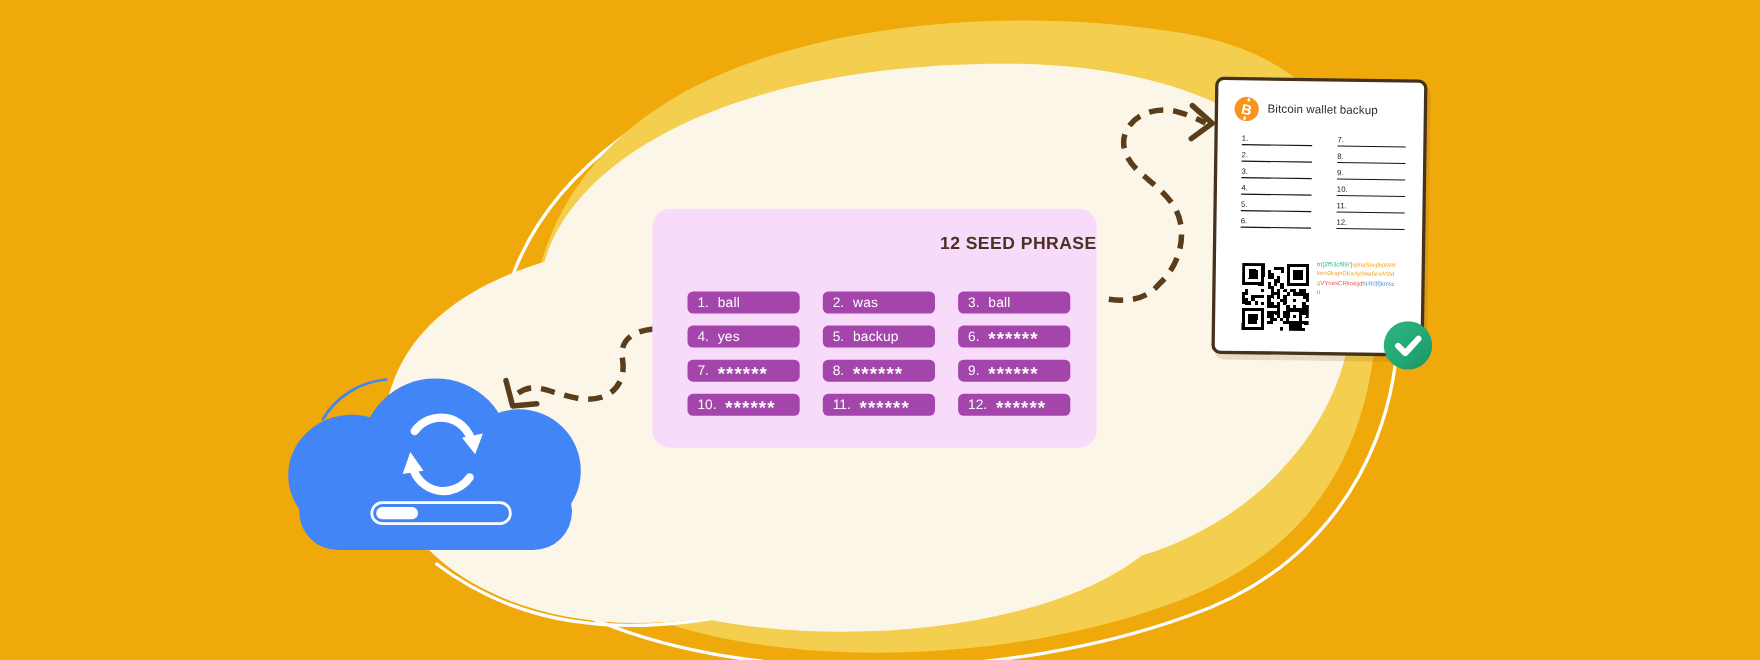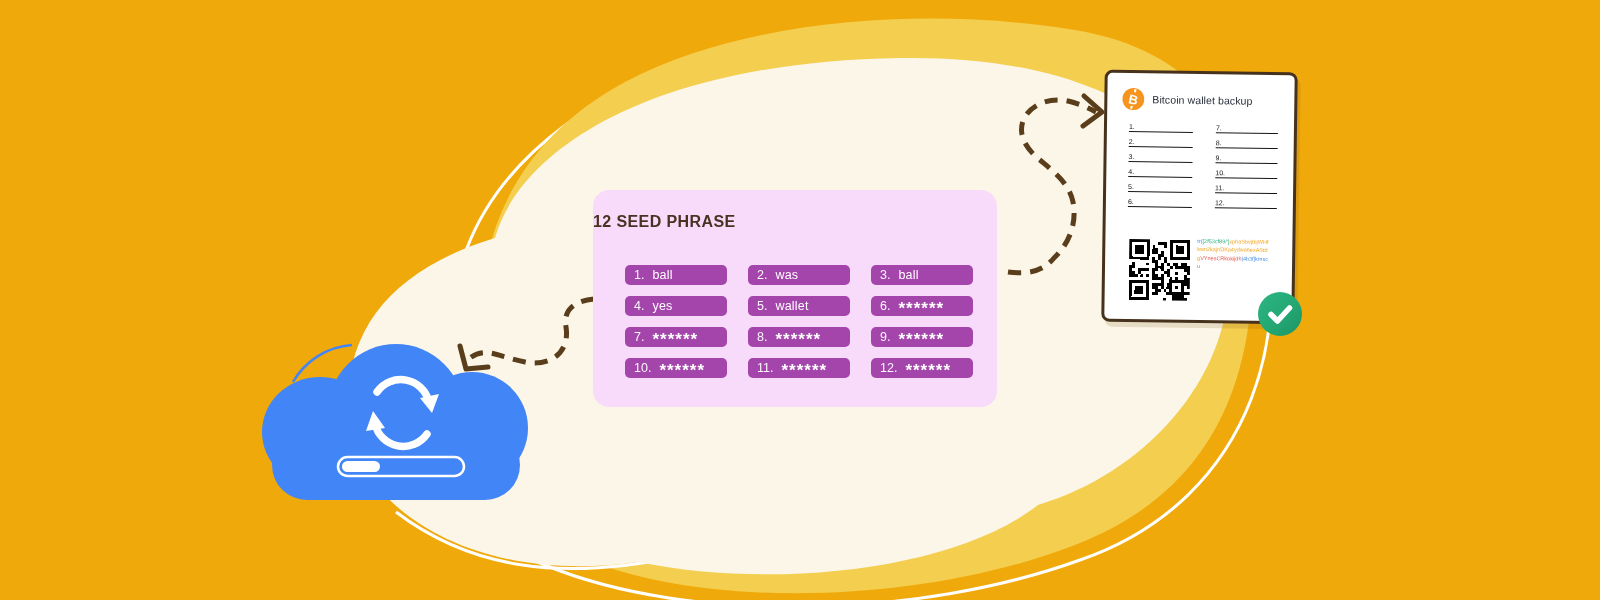--- a/index.html
+++ b/index.html
@@ -3,21 +3,21 @@
 <meta charset="utf-8">
 <style>
   html,body{margin:0;padding:0;}
   body{font-family:"Liberation Sans",sans-serif;}
   .stage{position:relative;width:1600px;height:600px;background:#F0A90A;overflow:hidden;}
   .stage svg.scene{position:absolute;left:0;top:0;}
 
   
   .seed-panel{position:absolute;left:593px;top:190px;width:404px;height:217px;
     background:#F8DBFA;border-radius:16px;}
-  .seed-title{margin:0;padding-top:23px;text-align:left;font-size:16px;font-weight:bold;
+  .seed-title{margin:0;padding-top:23px;text-align:right;font-size:16px;font-weight:bold;
     letter-spacing:.4px;color:#4A3222;}
   .chip-grid{position:absolute;left:32px;top:75px;display:grid;
     grid-template-columns:102px 102px 102px;grid-auto-rows:20px;column-gap:21px;row-gap:11px;}
   .chip{background:#A445AC;border-radius:5px;color:#fff;display:flex;align-items:center;
     padding-left:9px;font-size:12.5px;gap:8px;white-space:nowrap;overflow:hidden;}
   .chip .num{opacity:.96;}
   .chip .word{letter-spacing:.2px;}
   .chip .word.mask{font-size:17px;font-weight:bold;letter-spacing:1px;transform:translateY(3px);}
 
   
@@ -117,21 +117,21 @@
       <div class="chip">
           <span class="num">3.</span>
           <span class="word">ball</span>
         </div>
       <div class="chip">
           <span class="num">4.</span>
           <span class="word">yes</span>
         </div>
       <div class="chip">
           <span class="num">5.</span>
-          <span class="word">wallet</span>
+          <span class="word">backup</span>
         </div>
       <div class="chip">
           <span class="num">6.</span>
           <span class="word mask">******</span>
         </div>
       <div class="chip">
           <span class="num">7.</span>
           <span class="word mask">******</span>
         </div>
       <div class="chip">

